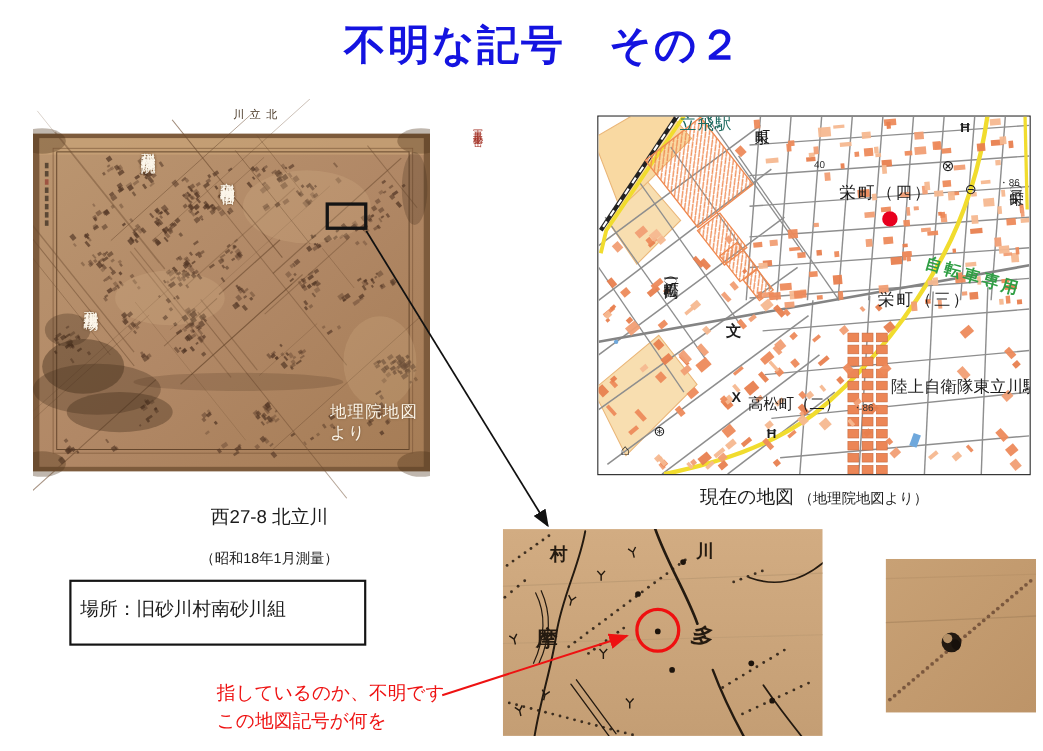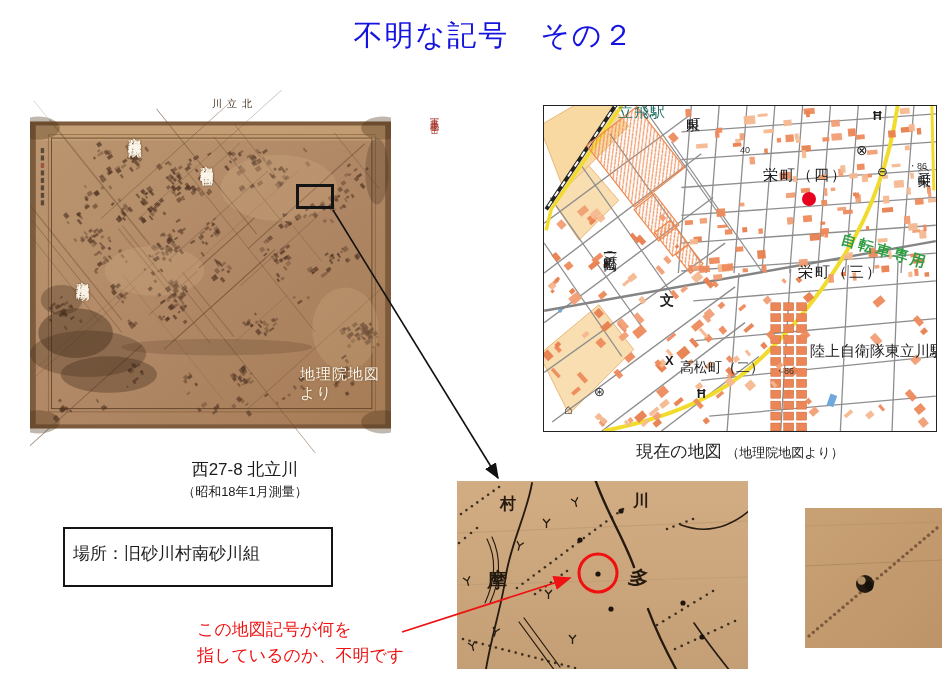--- a/index.html
+++ b/index.html
@@ -1,28 +1,28 @@
 <!DOCTYPE html>
 <html style="--c-title: #1413e0; --c-red: #ee1212; --c-high: #e8001f; --c-bike: #2f9e44; --c-sta: #1d6b60;"><head>
 <meta charset="utf-8">
 <style>
   *{margin:0;padding:0;box-sizing:border-box}
   html,body{width:948px;height:683px;background:#fff}
   body{font-family:"Liberation Sans","DejaVu Sans",sans-serif;position:relative;overflow:hidden;color:#1c1c1c}
   .abs{position:absolute}
   .v{writing-mode:vertical-rl;text-orientation:upright;line-height:1.05}
-  .title{left:40px;right:0;top:16px;text-align:center;font-size:29px;font-weight:normal;letter-spacing:2px;color:var(--c-title)}
+  .title{left:40px;right:0;top:16px;text-align:center;font-size:38px;font-weight:bold;letter-spacing:2px;color:var(--c-title)}
   .oldmap{left:30px;top:90px;width:361px;height:370px}
   .wlab{color:#fcf6ea;font-size:13.5px;letter-spacing:1px;text-shadow:0 0 2px rgba(80,50,20,.6)}
   .sheet-title{font-size:10px;letter-spacing:5px;color:#42301e}
   .secret{font-size:9px;color:#a33226;letter-spacing:2px}
   .marker-rect{left:296px;top:184px;width:38px;height:25px;border:3px solid #141414;background:transparent}
   .cap-old{left:120px;top:458px;width:250px;text-align:center}
   .cap-old .l1{font-size:17px}
-  .cap-old .l2{font-size:13px;margin-top:2px}
+  .cap-old .l2{font-size:13px;margin-top:18px}
   .locbox{left:63px;top:527px;width:270px;height:60px;border:2.5px solid #141414;background:#fff;padding:13px 0 0 8px;font-size:17px;line-height:1.45}
   .locbox .l2{padding-left:7px}
   .redtext{left:197px;top:617px;font-size:17px;line-height:1.5;color:var(--c-red)}
   .modernmap{left:543px;top:105px;width:394px;height:327px;border:1px solid #222;overflow:hidden;background:#fff}
   .mlab{position:absolute;font-size:14px;color:#1c1c1c;white-space:nowrap}
   .num{font-size:9px;color:#333}
   .cap-new{left:543px;top:440px;width:394px;text-align:center}
   .cap-new .main{font-size:17px}
   .cap-new .sub{font-size:13px}
   .crop{left:457px;top:481px;width:291px;height:188px;overflow:hidden}
@@ -1238,22 +1238,22 @@
 <div class="abs cap-new">
   <span class="main">現在の地図</span>
   <span class="sub">（地理院地図より）</span>
 </div>
 
 <div class="abs locbox">
   <div class="l1">場所：旧砂川村南砂川組</div>
 </div>
 
 <div class="abs redtext">
+  <div>指しているのか、不明です</div>
   <div>この地図記号が何を</div>
-  <div>指しているのか、不明です</div>
 </div>
 
 <div class="abs crop">
   <svg class="fill" viewBox="0 0 291 188">
       <defs>
         <linearGradient id="cg" x1="0" y1="0" x2="0" y2="1">
           <stop offset="0" stop-color="#d2ac82"></stop>
           <stop offset="1" stop-color="#c49e74"></stop>
         </linearGradient>
       </defs>

